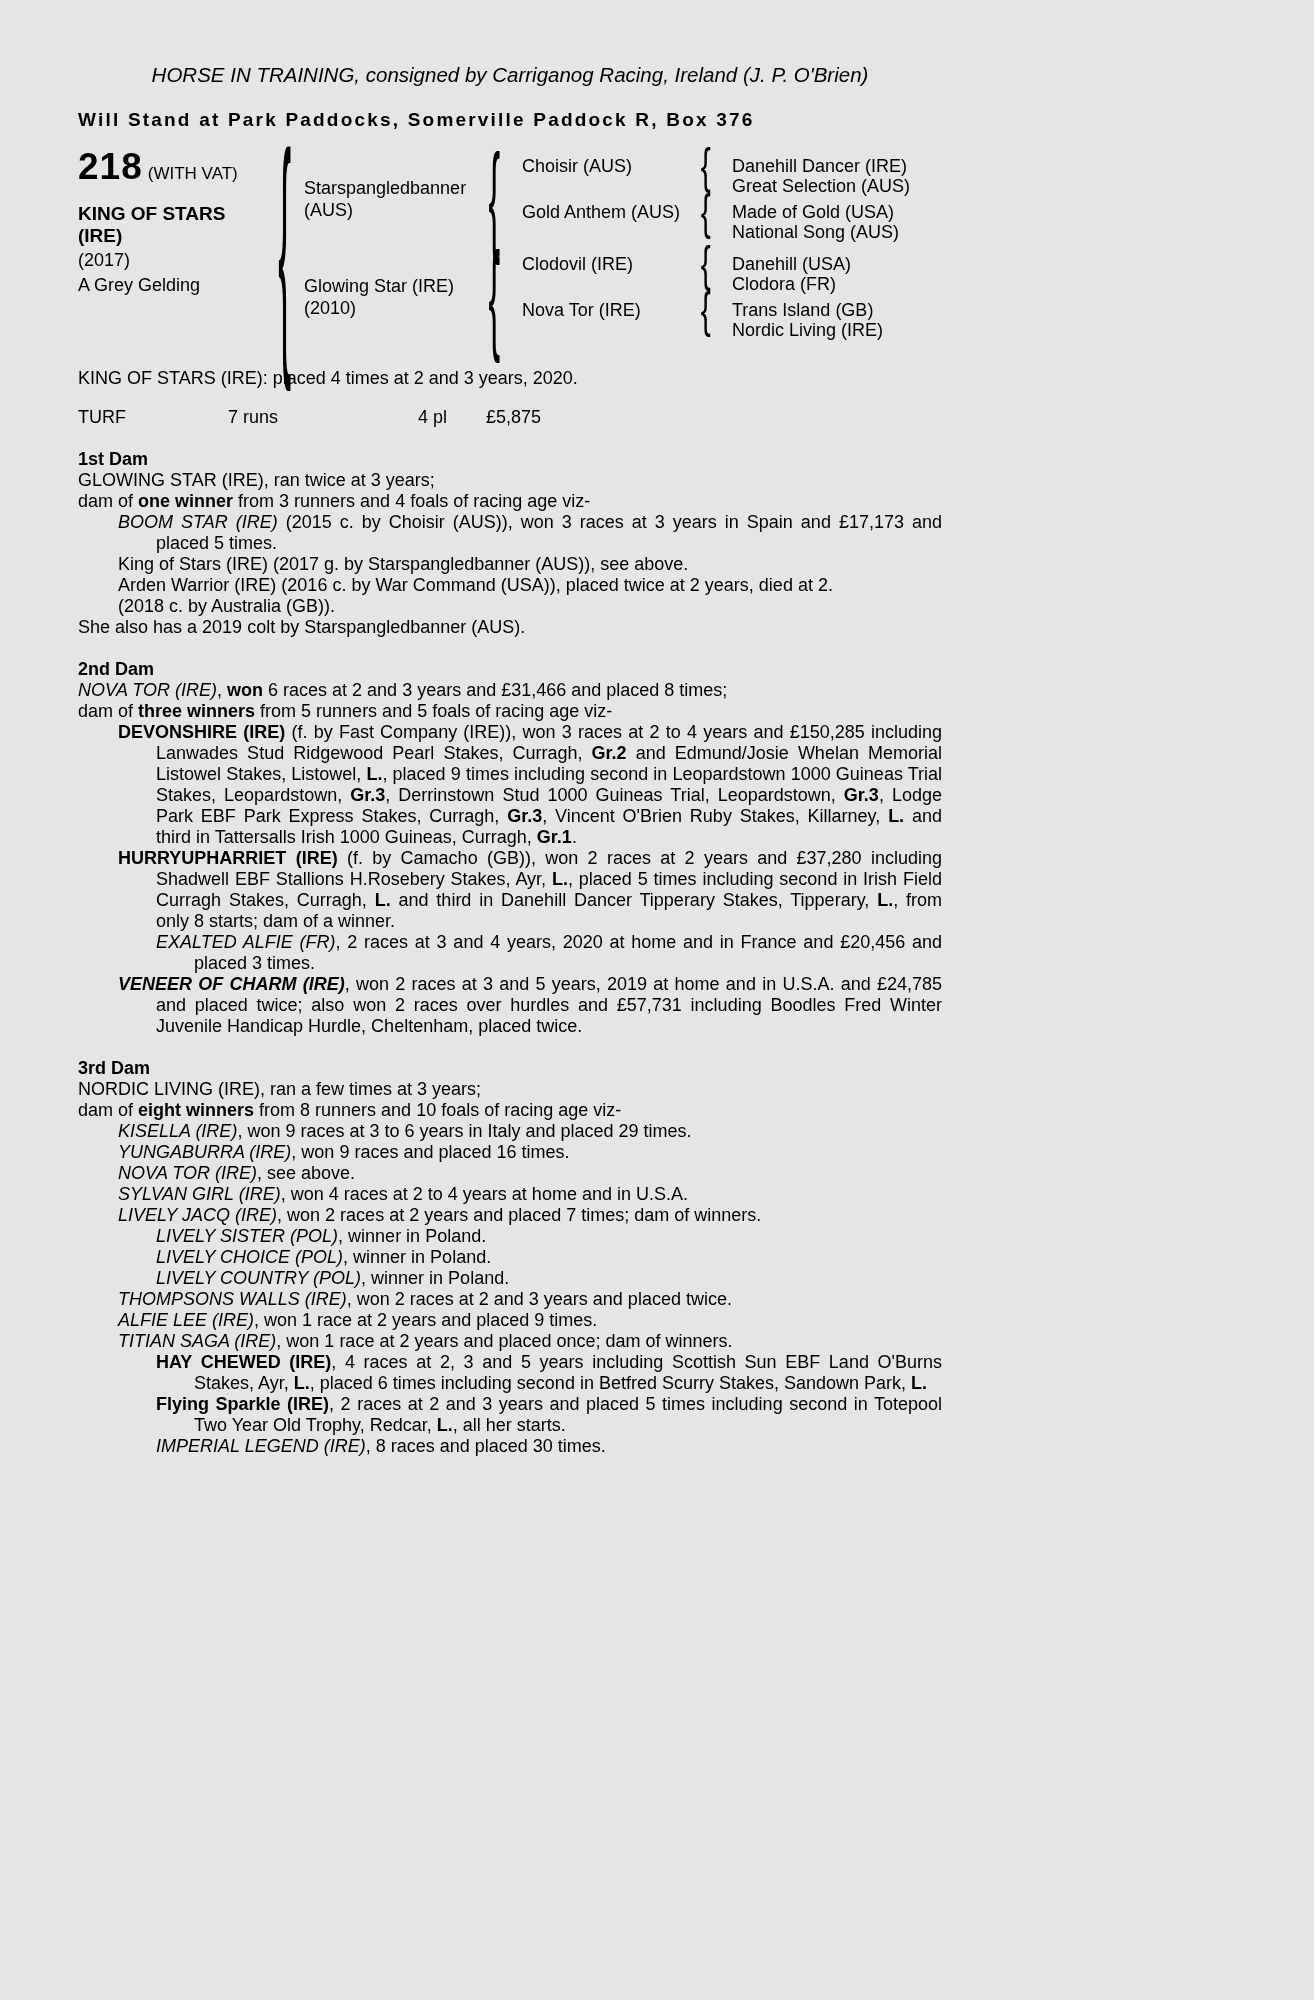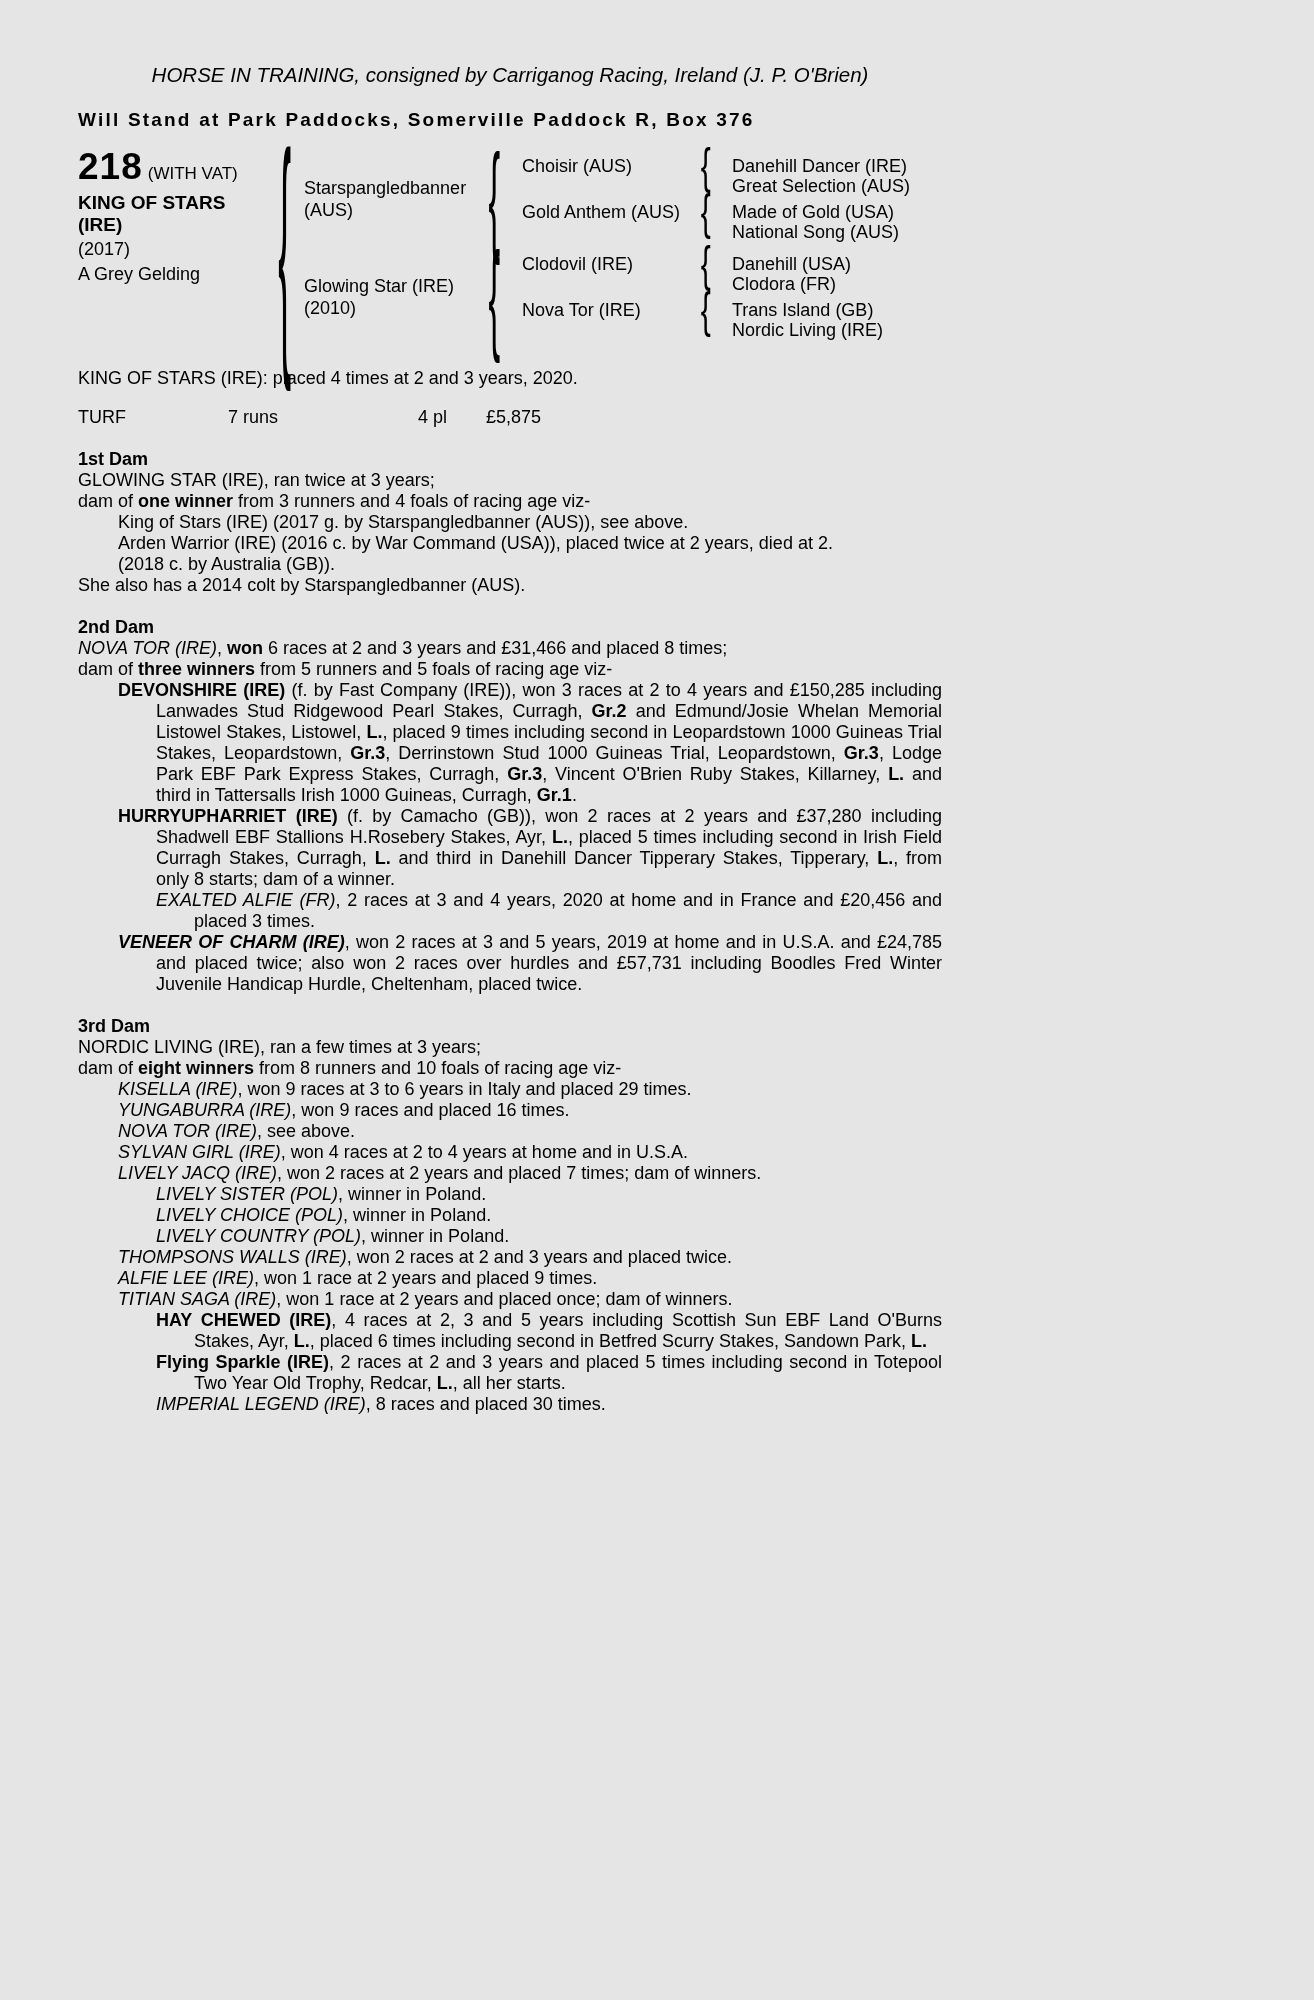--- a/index.html
+++ b/index.html
@@ -9,21 +9,21 @@
   .content { width:864px; margin-left:78px; padding-top:64px; font-size:18px; line-height:21px; }
 
   .consignor { font-style:italic; text-align:center; font-size:20.5px; }
   .stand { font-weight:bold; letter-spacing:2.2px; font-size:19px; margin-top:24px; }
 
   
   .ped { display:flex; margin-top:26px; align-items:stretch; }
   .lot-col { width:192px; }
   .lot-no { font-size:37px; font-weight:bold; letter-spacing:1px; }
   .vat { font-size:17px; }
-  .lot-name { font-weight:bold; font-size:19px; margin-top:8px; line-height:22px; }
+  .lot-name { font-weight:bold; font-size:19px; margin-top:19px; line-height:22px; }
   .lot-name2 { font-weight:bold; font-size:19px; line-height:22px; }
   .lot-year { margin-top:2px; line-height:22px; }
   .lot-desc { margin-top:3px; line-height:22px; }
 
   .halves { display:flex; flex-direction:column; gap:12px; }
   .half { display:flex; align-items:center; }
   .pname { width:182px; line-height:22px; padding-left:4px; }
   .gps { display:flex; flex-direction:column; gap:6px; }
   .gp { display:flex; align-items:flex-start; }
   .gpname { width:188px; padding-left:16px; }
@@ -146,24 +146,25 @@
         <span>TURF</span>
         <span>7 runs</span>
         <span>4 pl</span>
         <span>£5,875</span>
       </div>
 
     <div>
         <div class="sec-h">1st Dam</div>
         <div class="p l0"><span>GLOWING STAR (IRE), ran twice at 3 years;</span></div>
         <div class="p l0"><span>dam of </span><span class="b">one winner</span><span> from 3 runners and 4 foals of racing age viz-</span></div>
+        <div class="p l1 just"><span class="i">BOOM STAR (IRE)</span><span> (2015 c. by Choisir (AUS)), won 3 races at 3 years in Spain and £17,173 and placed 5 times.</span></div>
         <div class="p l1 just"><span>King of Stars (IRE) (2017 g. by Starspangledbanner (AUS)), see above.</span></div>
         <div class="p l1 just"><span>Arden Warrior (IRE) (2016 c. by War Command (USA)), placed twice at 2 years, died at 2.</span></div>
         <div class="p l1 just"><span>(2018 c. by Australia (GB)).</span></div>
-        <div class="p l0"><span>She also has a 2014 colt by Starspangledbanner (AUS).</span></div>
+        <div class="p l0"><span>She also has a 2019 colt by Starspangledbanner (AUS).</span></div>
         <div class="sec-h">2nd Dam</div>
         <div class="p l0"><span class="i">NOVA TOR (IRE)</span><span>, </span><span class="b">won</span><span> 6 races at 2 and 3 years and £31,466 and placed 8 times;</span></div>
         <div class="p l0"><span>dam of </span><span class="b">three winners</span><span> from 5 runners and 5 foals of racing age viz-</span></div>
         <div class="p l1 just"><span class="b">DEVONSHIRE (IRE)</span><span> (f. by Fast Company (IRE)), won 3 races at 2 to 4 years and £150,285 including Lanwades Stud Ridgewood Pearl Stakes, Curragh, </span><span class="b">Gr.2</span><span> and Edmund/Josie Whelan Memorial Listowel Stakes, Listowel, </span><span class="b">L.</span><span>, placed 9 times including second in Leopardstown 1000 Guineas Trial Stakes, Leopardstown, </span><span class="b">Gr.3</span><span>, Derrinstown Stud 1000 Guineas Trial, Leopardstown, </span><span class="b">Gr.3</span><span>, Lodge Park EBF Park Express Stakes, Curragh, </span><span class="b">Gr.3</span><span>, Vincent O'Brien Ruby Stakes, Killarney, </span><span class="b">L.</span><span> and third in Tattersalls Irish 1000 Guineas, Curragh, </span><span class="b">Gr.1</span><span>.</span></div>
         <div class="p l1 just"><span class="b">HURRYUPHARRIET (IRE)</span><span> (f. by Camacho (GB)), won 2 races at 2 years and £37,280 including Shadwell EBF Stallions H.Rosebery Stakes, Ayr, </span><span class="b">L.</span><span>, placed 5 times including second in Irish Field Curragh Stakes, Curragh, </span><span class="b">L.</span><span> and third in Danehill Dancer Tipperary Stakes, Tipperary, </span><span class="b">L.</span><span>, from only 8 starts; dam of a winner.</span></div>
         <div class="p l2 just"><span class="i">EXALTED ALFIE (FR)</span><span>, 2 races at 3 and 4 years, 2020 at home and in France and £20,456 and placed 3 times.</span></div>
         <div class="p l1 just"><span class="bi">VENEER OF CHARM (IRE)</span><span>, won 2 races at 3 and 5 years, 2019 at home and in U.S.A. and £24,785 and placed twice; also won 2 races over hurdles and £57,731 including Boodles Fred Winter Juvenile Handicap Hurdle, Cheltenham, placed twice.</span></div>
         <div class="sec-h">3rd Dam</div>
         <div class="p l0"><span>NORDIC LIVING (IRE), ran a few times at 3 years;</span></div>
         <div class="p l0"><span>dam of </span><span class="b">eight winners</span><span> from 8 runners and 10 foals of racing age viz-</span></div>

